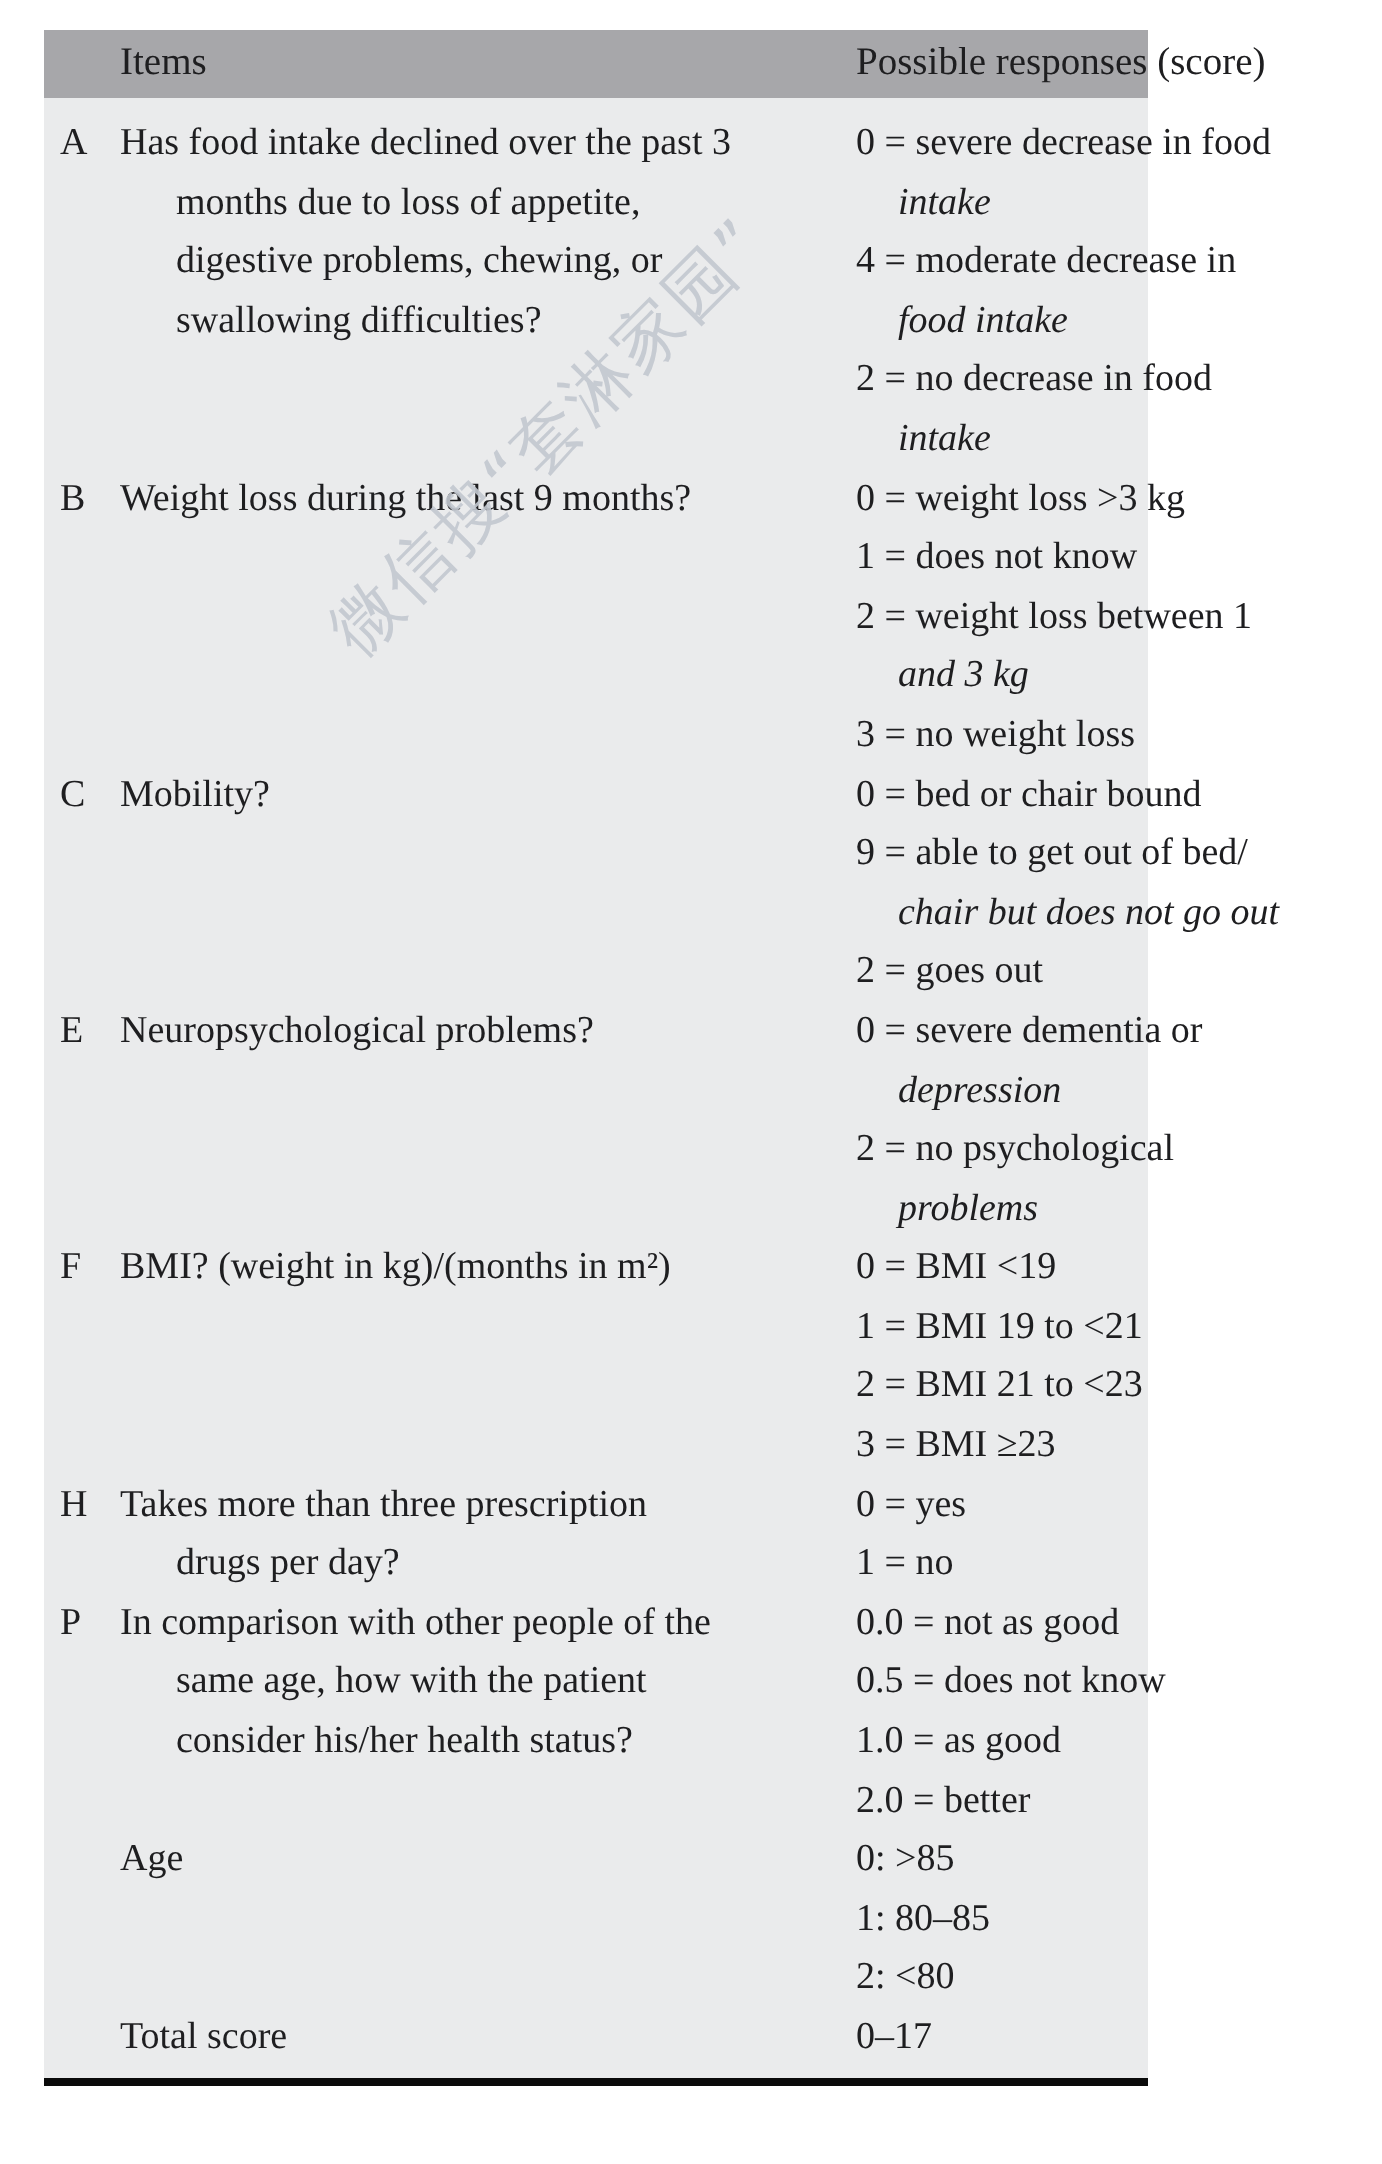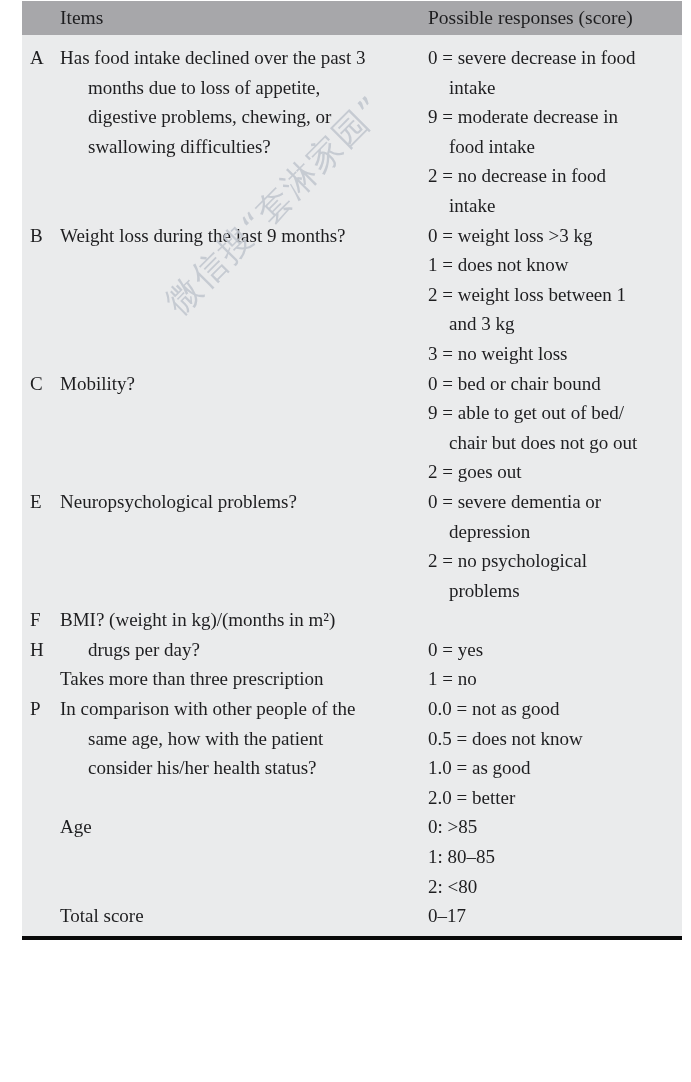--- a/index.html
+++ b/index.html
@@ -6,22 +6,22 @@
   body {
     width:691px; height:1082px;
     background:#ffffff;
     font-family:"Liberation Serif","DejaVu Serif",serif;
     color:#1e1e20;
     position:relative;
     overflow:hidden;
   }
   .mna-table {
     position:absolute;
-    left:22px; top:1px;
-    width:660px;
+    left:22px; top:15px;
+    width:552px;
   }
   .thead {
     display:grid;
     grid-template-columns:38px 368px 248px;
     background:#a7a7aa;
     height:34px;
     align-items:center;
     font-size:19.5px;
   }
   .tbody {
@@ -33,21 +33,21 @@
     position:relative;
   }
   .row {
     display:grid;
     grid-template-columns:38px 368px 248px;
   }
   .cell { min-height:1px; }
   .letter { padding-left:8px; }
   .ln { white-space:nowrap; }
   .item .cont { padding-left:28px; }
-  .resp .cont { padding-left:21px; }
+  .resp .cont { padding-left:21px;font-style:italic; }
   .watermark {
     position:absolute;
     left:150px; top:258px;
     transform:rotate(-45deg);
     transform-origin:0 50%;
     font-size:34px;
     letter-spacing:2px;
     color:#c3c8d0;
     opacity:0.9;
     white-space:nowrap;
@@ -74,21 +74,21 @@
       <div class="cell letter">A</div>
       <div class="cell item">
           <div class="ln">Has food intake declined over the past 3</div>
           <div class="ln cont">months due to loss of appetite,</div>
           <div class="ln cont">digestive problems, chewing, or</div>
           <div class="ln cont">swallowing difficulties?</div>
         </div>
       <div class="cell resp">
           <div class="ln">0 = severe decrease in food</div>
           <div class="ln cont">intake</div>
-          <div class="ln">9 = moderate decrease in</div>
+          <div class="ln">4 = moderate decrease in</div>
           <div class="ln cont">food intake</div>
           <div class="ln">2 = no decrease in food</div>
           <div class="ln cont">intake</div>
         </div>
     </div>
 
     <div class="row">
       <div class="cell letter">B</div>
       <div class="cell item">
           <div class="ln">Weight loss during the last 9 months?</div>
@@ -126,27 +126,33 @@
           <div class="ln">2 = no psychological</div>
           <div class="ln cont">problems</div>
         </div>
     </div>
 
     <div class="row">
       <div class="cell letter">F</div>
       <div class="cell item">
           <div class="ln">BMI? (weight in kg)/(months in m²)</div>
         </div>
+      <div class="cell resp">
+          <div class="ln">0 = BMI &lt;19</div>
+          <div class="ln">1 = BMI 19 to &lt;21</div>
+          <div class="ln">2 = BMI 21 to &lt;23</div>
+          <div class="ln">3 = BMI ≥23</div>
+        </div>
     </div>
 
     <div class="row">
       <div class="cell letter">H</div>
       <div class="cell item">
+          <div class="ln">Takes more than three prescription</div>
           <div class="ln cont">drugs per day?</div>
-          <div class="ln">Takes more than three prescription</div>
         </div>
       <div class="cell resp">
           <div class="ln">0 = yes</div>
           <div class="ln">1 = no</div>
         </div>
     </div>
 
     <div class="row">
       <div class="cell letter">P</div>
       <div class="cell item">

